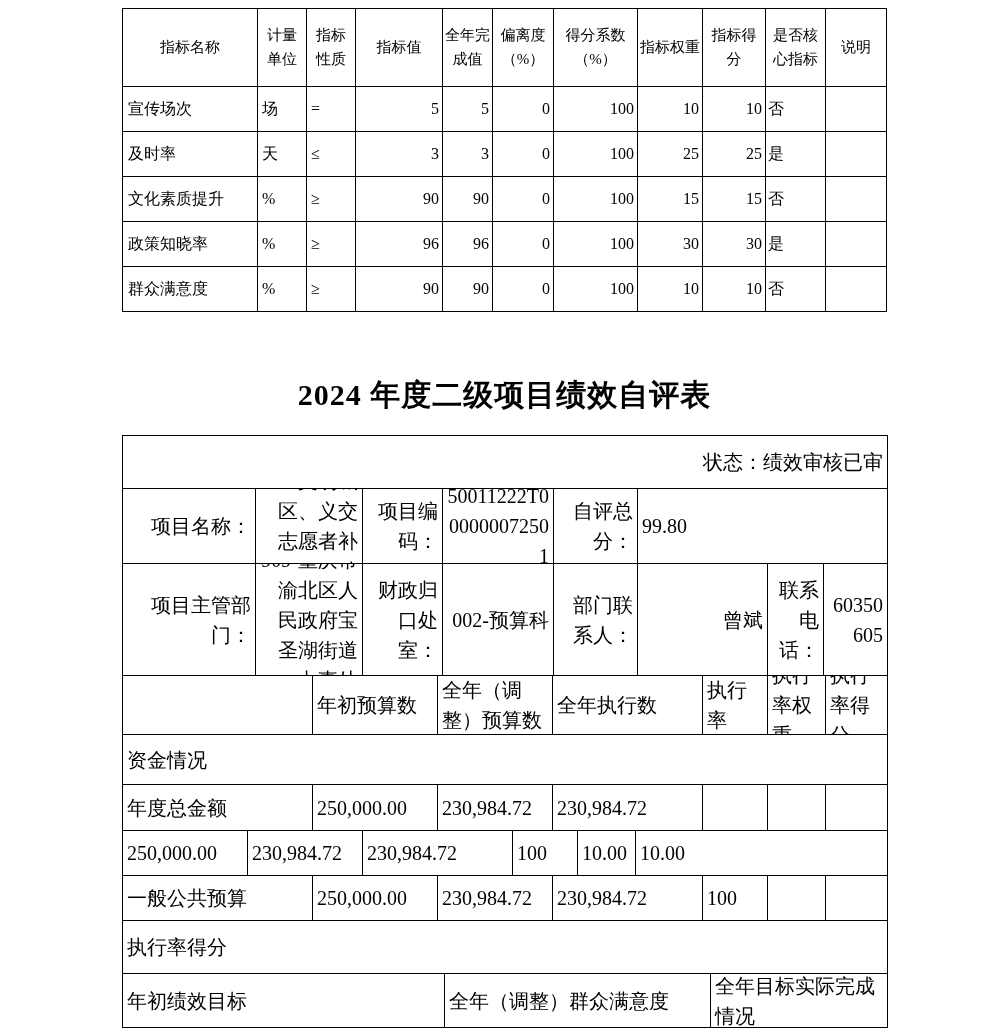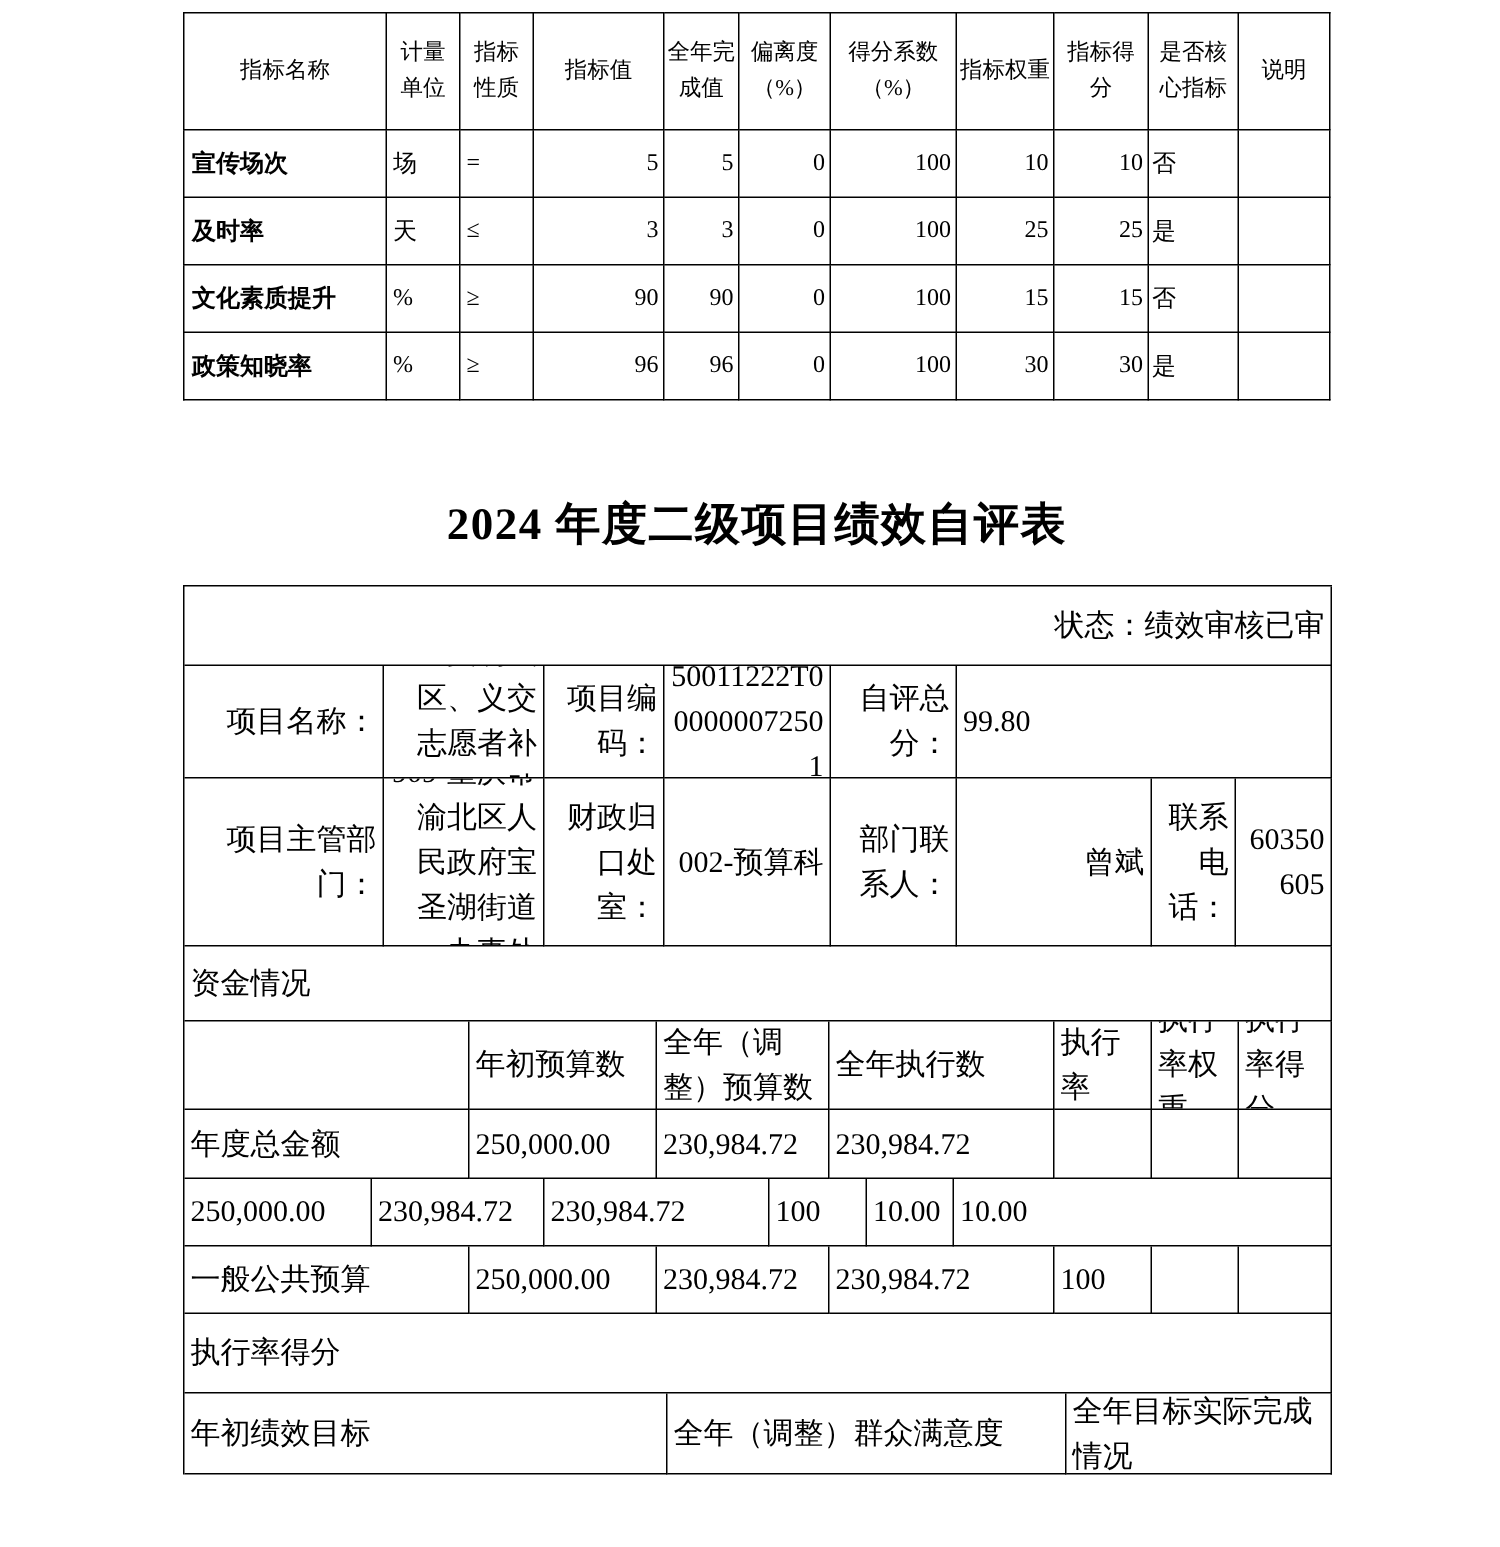--- a/index.html
+++ b/index.html
@@ -11,21 +11,21 @@
   .sheet{width:765px;margin:8px 0 0 122px;}
 
   
   table.t1{border-collapse:collapse;table-layout:fixed;width:765px;}
   .t1 th,.t1 td{
     border:1px solid #000;overflow:hidden;word-break:break-all;
     vertical-align:middle;
   }
   .t1 th{font-weight:normal;font-size:15px;text-align:center;line-height:1.55;height:77px;padding:0 2px;}
   .t1 td{font-size:16px;height:44px;padding:0 3px;}
-  .t1 td:nth-child(1){text-align:left;padding-left:5px;font-weight:bold;}
+  .t1 td:nth-child(1){text-align:left;padding-left:5px;}
   .t1 td:nth-child(2),.t1 td:nth-child(3){text-align:left;padding-left:4px;}
   .t1 td:nth-child(4),.t1 td:nth-child(5),.t1 td:nth-child(6),
   .t1 td:nth-child(7),.t1 td:nth-child(8),.t1 td:nth-child(9){text-align:right;padding-right:3px;}
   .t1 td:nth-child(10){text-align:left;padding-left:2px;}
 
   
   .title{
     font-size:30px;font-weight:bold;text-align:center;
     margin:64px 0 21px 0;line-height:38px;letter-spacing:1px;
   }
@@ -122,20 +122,33 @@
       <td>≥</td>
       <td>96</td>
       <td>96</td>
       <td>0</td>
       <td>100</td>
       <td>30</td>
       <td>30</td>
       <td>是</td>
       <td></td>
     </tr>
+    <tr>
+      <td>群众满意度</td>
+      <td>%</td>
+      <td>≥</td>
+      <td>90</td>
+      <td>90</td>
+      <td>0</td>
+      <td>100</td>
+      <td>10</td>
+      <td>10</td>
+      <td>否</td>
+      <td></td>
+    </tr>
   </tbody>
     </table>
 
   <div class="title">2024 年度二级项目绩效自评表</div>
 
   <div class="t2">
 
     <div class="r" style="height:53px">
       <div class="c status-c grow">状态：绩效审核已审</div>
     </div>
@@ -153,34 +166,34 @@
       <div class="c lab" style="width:133px">项目主管部门：</div>
       <div class="c val" style="width:107px">909-重庆市渝北区人民政府宝圣湖街道办事处</div>
       <div class="c lab" style="width:80px">财政归口处室：</div>
       <div class="c val" style="width:111px">002-预算科</div>
       <div class="c lab" style="width:84px">部门联系人：</div>
       <div class="c val" style="width:130px">曾斌</div>
       <div class="c lab" style="width:56px">联系电话：</div>
       <div class="c val grow">60350605</div>
     </div>
 
-    <div class="r" style="height:50px">
-      <div class="c ctr grow">资金情况</div>
-    </div>
-
     <div class="r" style="height:59px">
       <div class="c" style="width:190px"></div>
       <div class="c ctr" style="width:125px">年初预算数</div>
       <div class="c ctr" style="width:115px">全年（调整）预算数</div>
       <div class="c ctr" style="width:150px">全年执行数</div>
       <div class="c ctr" style="width:65px">执行率</div>
       <div class="c ctr" style="width:58px">执行率权重</div>
       <div class="c ctr grow">执行率得分</div>
     </div>
 
+    <div class="r" style="height:50px">
+      <div class="c ctr grow">资金情况</div>
+    </div>
+
     <div class="r" style="height:46px">
       <div class="c ctr" style="width:190px">年度总金额</div>
       <div class="c ctr" style="width:125px">250,000.00</div>
       <div class="c ctr" style="width:115px">230,984.72</div>
       <div class="c ctr" style="width:150px">230,984.72</div>
       <div class="c ctr" style="width:65px"></div>
       <div class="c ctr" style="width:58px"></div>
       <div class="c ctr grow"></div>
     </div>
 

